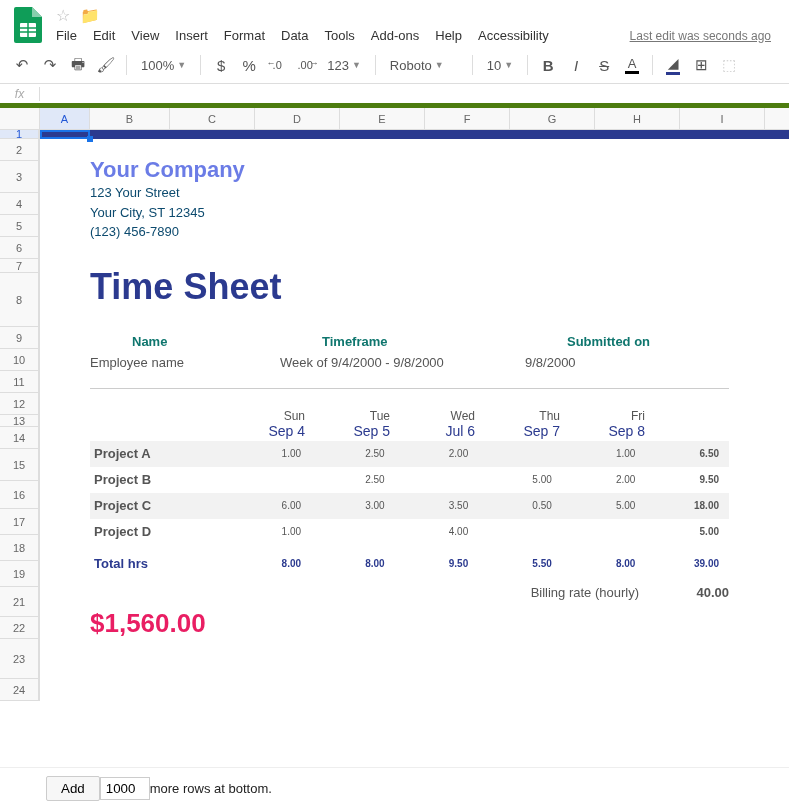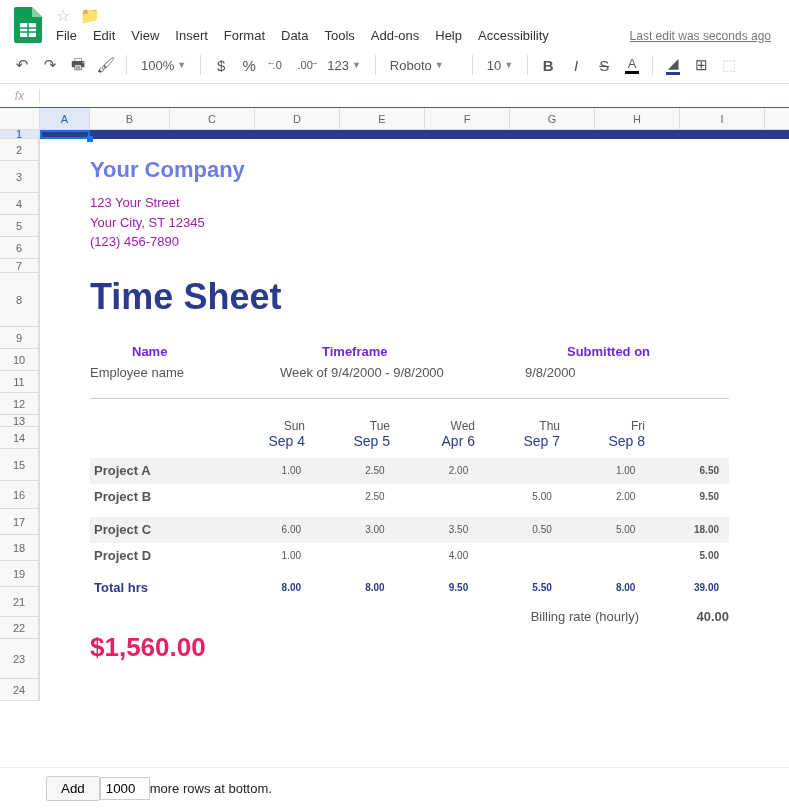--- a/index.html
+++ b/index.html
@@ -21,21 +21,21 @@
 .toolbar { display: flex; align-items: center; padding: 6px 10px; border-bottom: 1px solid #ddd; gap: 4px; margin-top: 4px; }
 .tb-btn { width: 24px; height: 24px; display: flex; align-items: center; justify-content: center; color: #555; font-size: 15px; border-radius: 2px; }
 .tb-sep { width: 1px; height: 20px; background: #ddd; margin: 0 4px; }
 .tb-dropdown { display: flex; align-items: center; gap: 3px; padding: 0 6px; height: 24px; color: #555; font-size: 13px; }
 .tb-dropdown .caret { font-size: 9px; color: #888; }
 .tb-dropdown.font { min-width: 80px; }
 .color-bar { width: 14px; height: 3px; background: #2b3a8f; margin-top: 1px; }
 .text-color { display: flex; flex-direction: column; align-items: center; font-size: 13px; }
 
 
-.formula-bar { display: flex; align-items: center; border-bottom: 1px solid #4d7c0f; height: 24px; }
+.formula-bar { display: flex; align-items: center; border-bottom: 5px solid #4d7c0f; height: 24px; }
 .fx-label { width: 40px; text-align: center; font-style: italic; color: #aaa; font-size: 12px; border-right: 1px solid #ddd; }
 .fx-input { flex: 1; height: 100%; border: none; padding: 0 6px; }
 .row-hdrs { width: 40px; background: #f8f8f8; border-right: 1px solid #ddd; }
 .col-hdrs { display: flex; background: #f8f8f8; border-bottom: 1px solid #ddd; height: 22px; }
 .corner { width: 40px; height: 22px; background: #f8f8f8; border-right: 1px solid #ddd; border-bottom: 1px solid #ddd; }
 .col-hdr { border-right: 1px solid #ddd; text-align: center; font-size: 11px; color: #666; line-height: 22px; }
 .col-A { width: 50px; } .col-B { width: 80px; } .col-C { width: 85px; } .col-D { width: 85px; } .col-E { width: 85px; } .col-F { width: 85px; } .col-G { width: 85px; } .col-H { width: 85px; } .col-I { width: 85px; }
 .col-hdr.sel { background: #e0e8f8; color: #2257d6; }
 .row-hdr { height: 22px; border-bottom: 1px solid #ddd; text-align: center; font-size: 11px; color: #666; line-height: 22px; border-right: 1px solid #ddd; background: #f8f8f8; }
 .row-hdr.sel { background: #e0e8f8; color: #2257d6; }
@@ -45,37 +45,37 @@
 .sheet-container { display: flex; }
 .sheet { position: relative; flex: 1; }
 .sheet-content { position: absolute; left: 0; top: 0; right: 0; }
 
 .blue-bar { background: #2b3a8f; height: 9px; }
 .active-cell-border { position: absolute; left: 0; top: 0; width: 50px; height: 9px; border: 2px solid #1a73e8; z-index: 5; }
 .cell-handle { position: absolute; width: 6px; height: 6px; background: #1a73e8; left: 47px; top: 6px; z-index: 6; }
 
 .doc-body { background: #fff; padding: 0 0 0 50px; }
 .company { color: #6b7ce6; font-size: 22px; font-weight: bold; padding-top: 18px; }
-.addr { color: #a21caf; font-size: 13px; margin-top: 10px; line-height: 1.5; }
+.addr { color: #0c4a6e; font-size: 13px; line-height: 1.5; }
 .title { color: #2b3a8f; font-size: 36px; font-weight: bold; margin-top: 24px; }
 
 .info-row { display: flex; margin-top: 26px; font-size: 13px; }
 .info-col { flex: 0 0 190px; }
 .info-col2 { flex: 0 0 245px; }
-.info-label { font-weight: bold; color: #6d28d9; padding-left: 42px; }
+.info-label { font-weight: bold; color: #0f766e; padding-left: 42px; }
 .info-val { color: #555; margin-top: 6px; }
 .hr { border-top: 1px solid #ccc; margin: 18px 60px 0 0; }
 
 .tbl { margin-top: 16px; margin-right: 60px; }
 .tbl-hrow { display: flex; }
 .tbl-hcell { width: 85px; text-align: right; padding: 4px 10px 2px 0; }
 .tbl-day { color: #555; font-size: 12px; }
 .tbl-date { color: #2b3a8f; font-weight: normal; font-size: 14px; }
 .tbl-row { display: flex; height: 26px; align-items: center; }
-.tbl-row.shade { background: #f2f2f2; margin-top: 7px; }
+.tbl-row.shade { background: #f2f2f2; }
 .tbl-proj { width: 140px; font-weight: bold; color: #555; padding-left: 4px; font-size: 13px; }
 .tbl-cell { width: 85px; text-align: right; padding-right: 10px; color: #555; font-size: 10px; }
 .tbl-cell.total { font-weight: bold; }
 .tbl-row.totalrow .tbl-proj, .tbl-row.totalrow .tbl-cell { color: #2b3a8f; font-weight: bold; }
 .billing-row { display: flex; justify-content: flex-end; margin-top: 8px; margin-right: 60px; font-size: 13px; color: #555; }
 .billing-label { margin-right: 30px; }
 .billing-val { width: 60px; text-align: right; font-weight: bold; }
 .grand { margin-right: 60px; margin-top: 8px; color: #e91e63; font-size: 26px; font-weight: bold; }
 
 
@@ -250,21 +250,21 @@
             <div class="tbl-hcell">
                 <div class="tbl-day">Sun</div>
                 <div class="tbl-date">Sep 4</div>
               </div>
             <div class="tbl-hcell">
                 <div class="tbl-day">Tue</div>
                 <div class="tbl-date">Sep 5</div>
               </div>
             <div class="tbl-hcell">
                 <div class="tbl-day">Wed</div>
-                <div class="tbl-date">Apr 6</div>
+                <div class="tbl-date">Jul 6</div>
               </div>
             <div class="tbl-hcell">
                 <div class="tbl-day">Thu</div>
                 <div class="tbl-date">Sep 7</div>
               </div>
             <div class="tbl-hcell">
                 <div class="tbl-day">Fri</div>
                 <div class="tbl-date">Sep 8</div>
               </div>
           </div>

